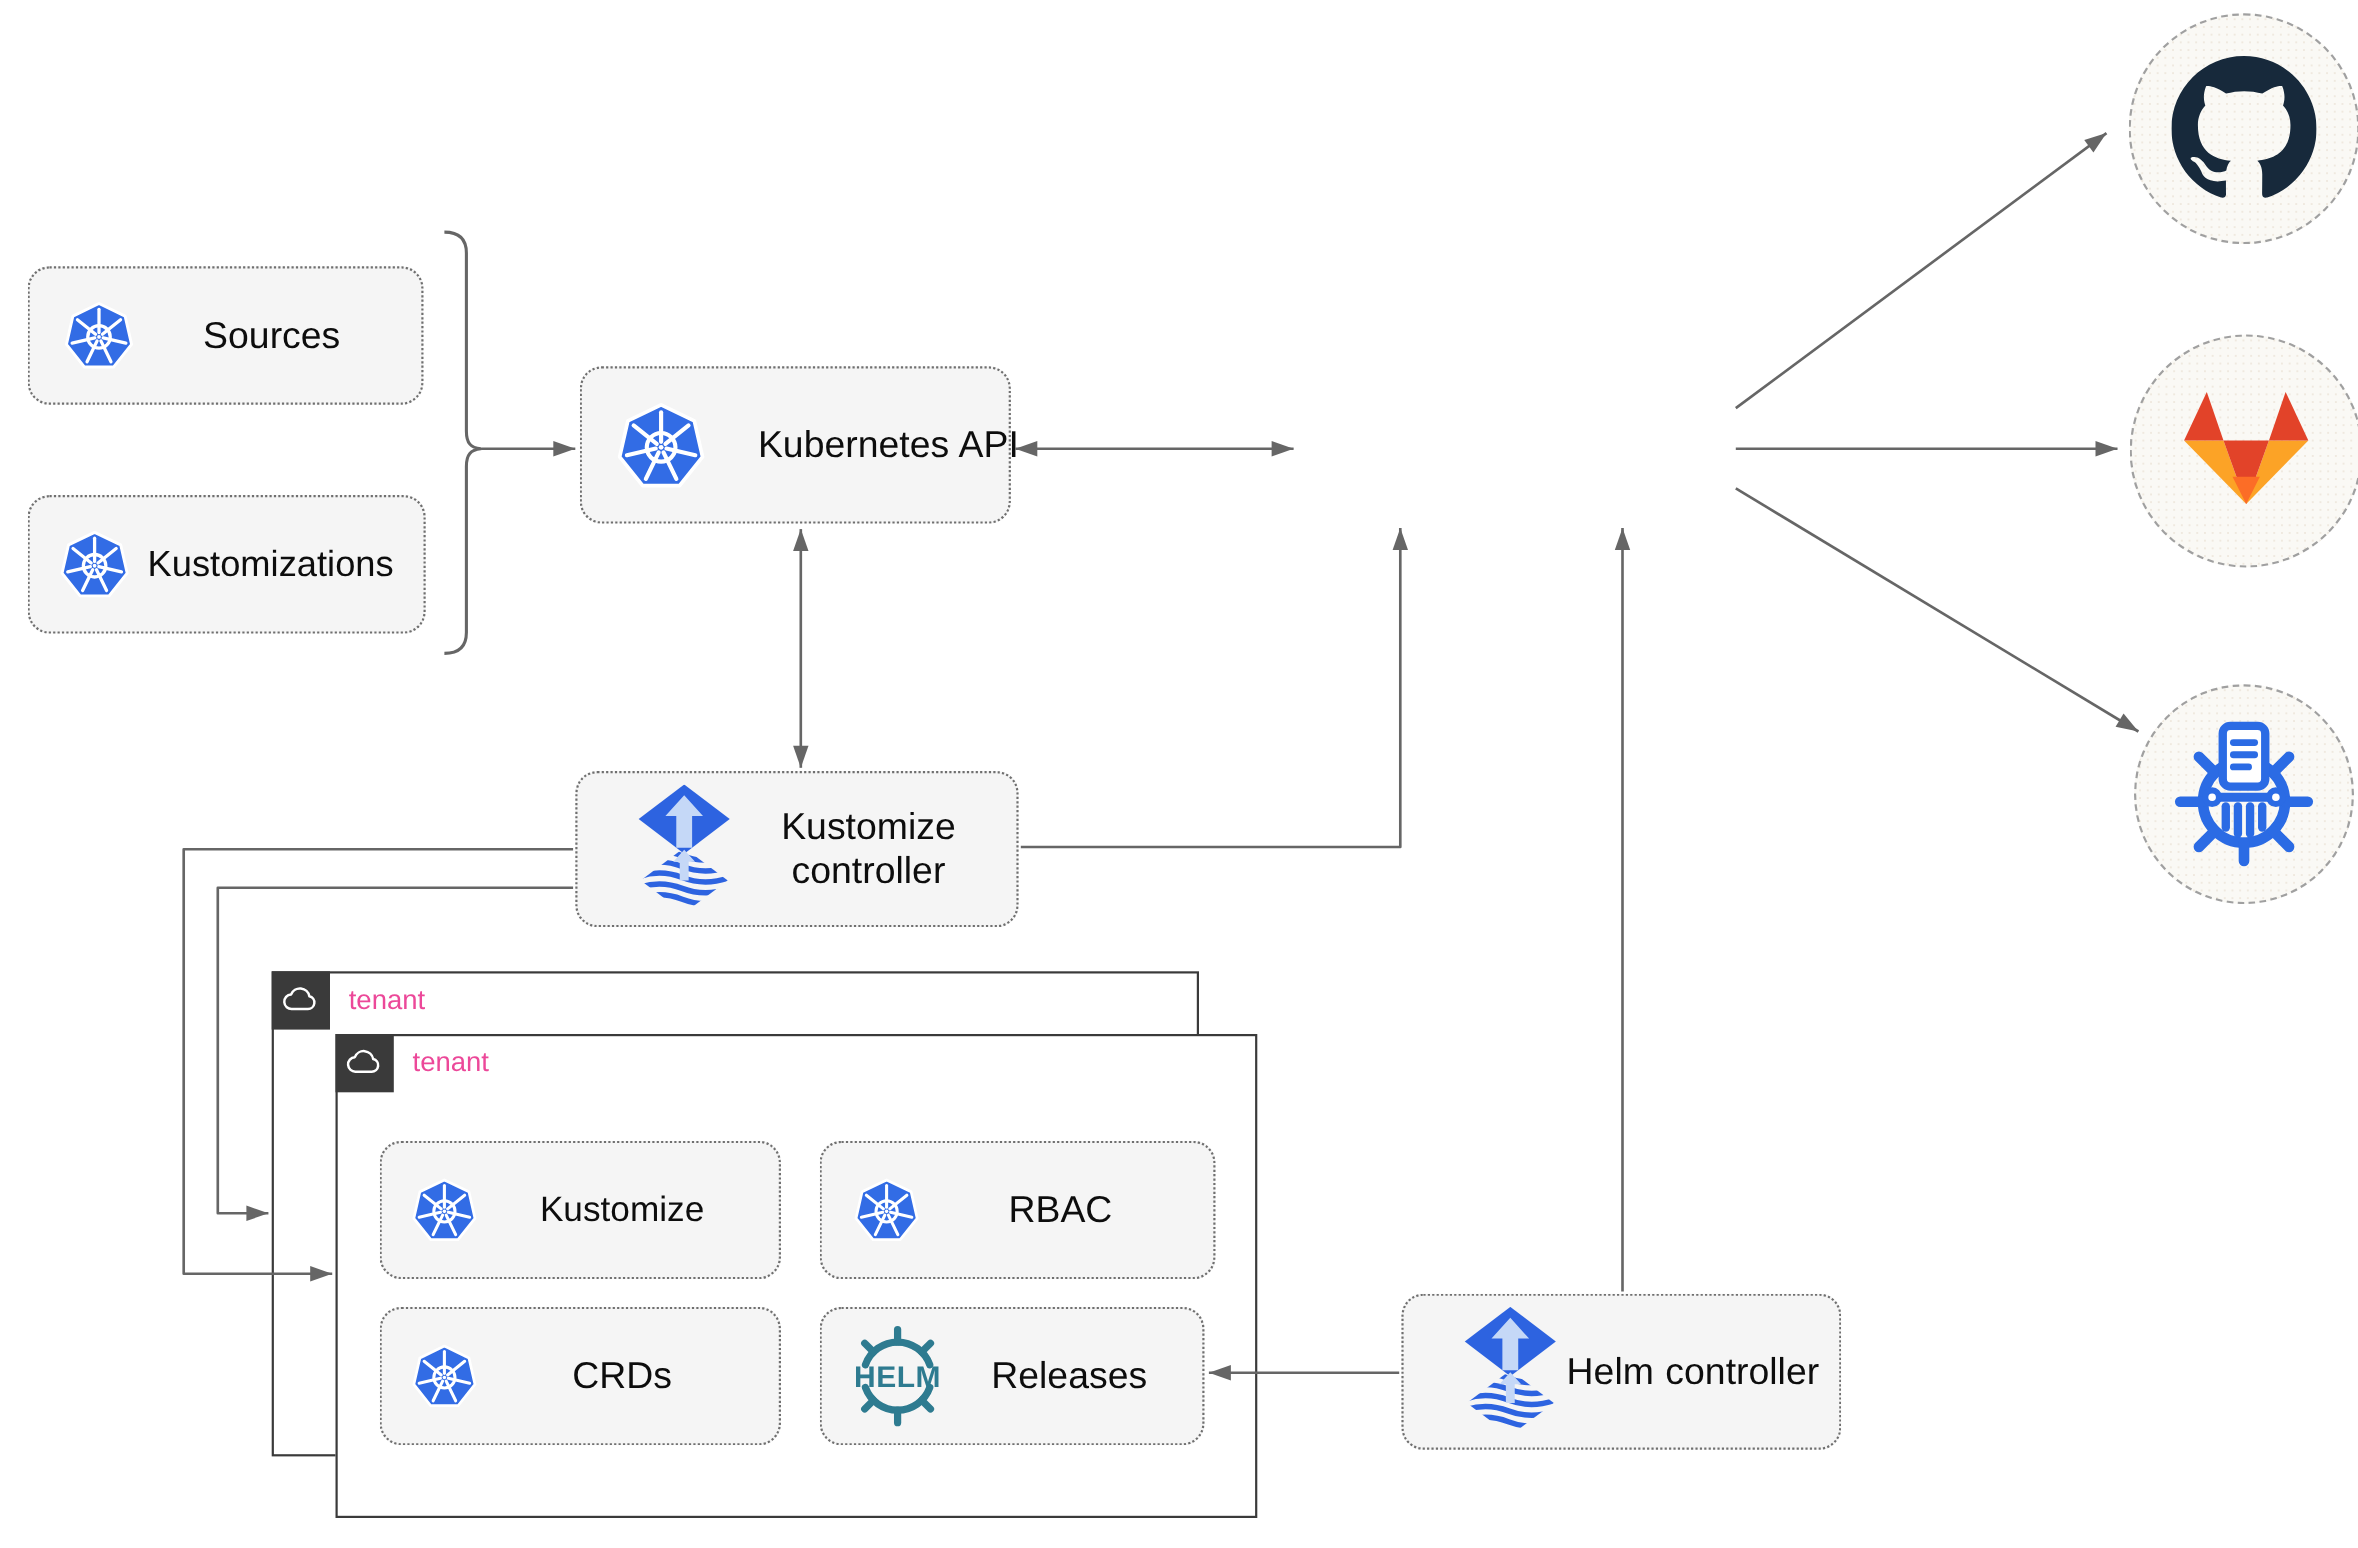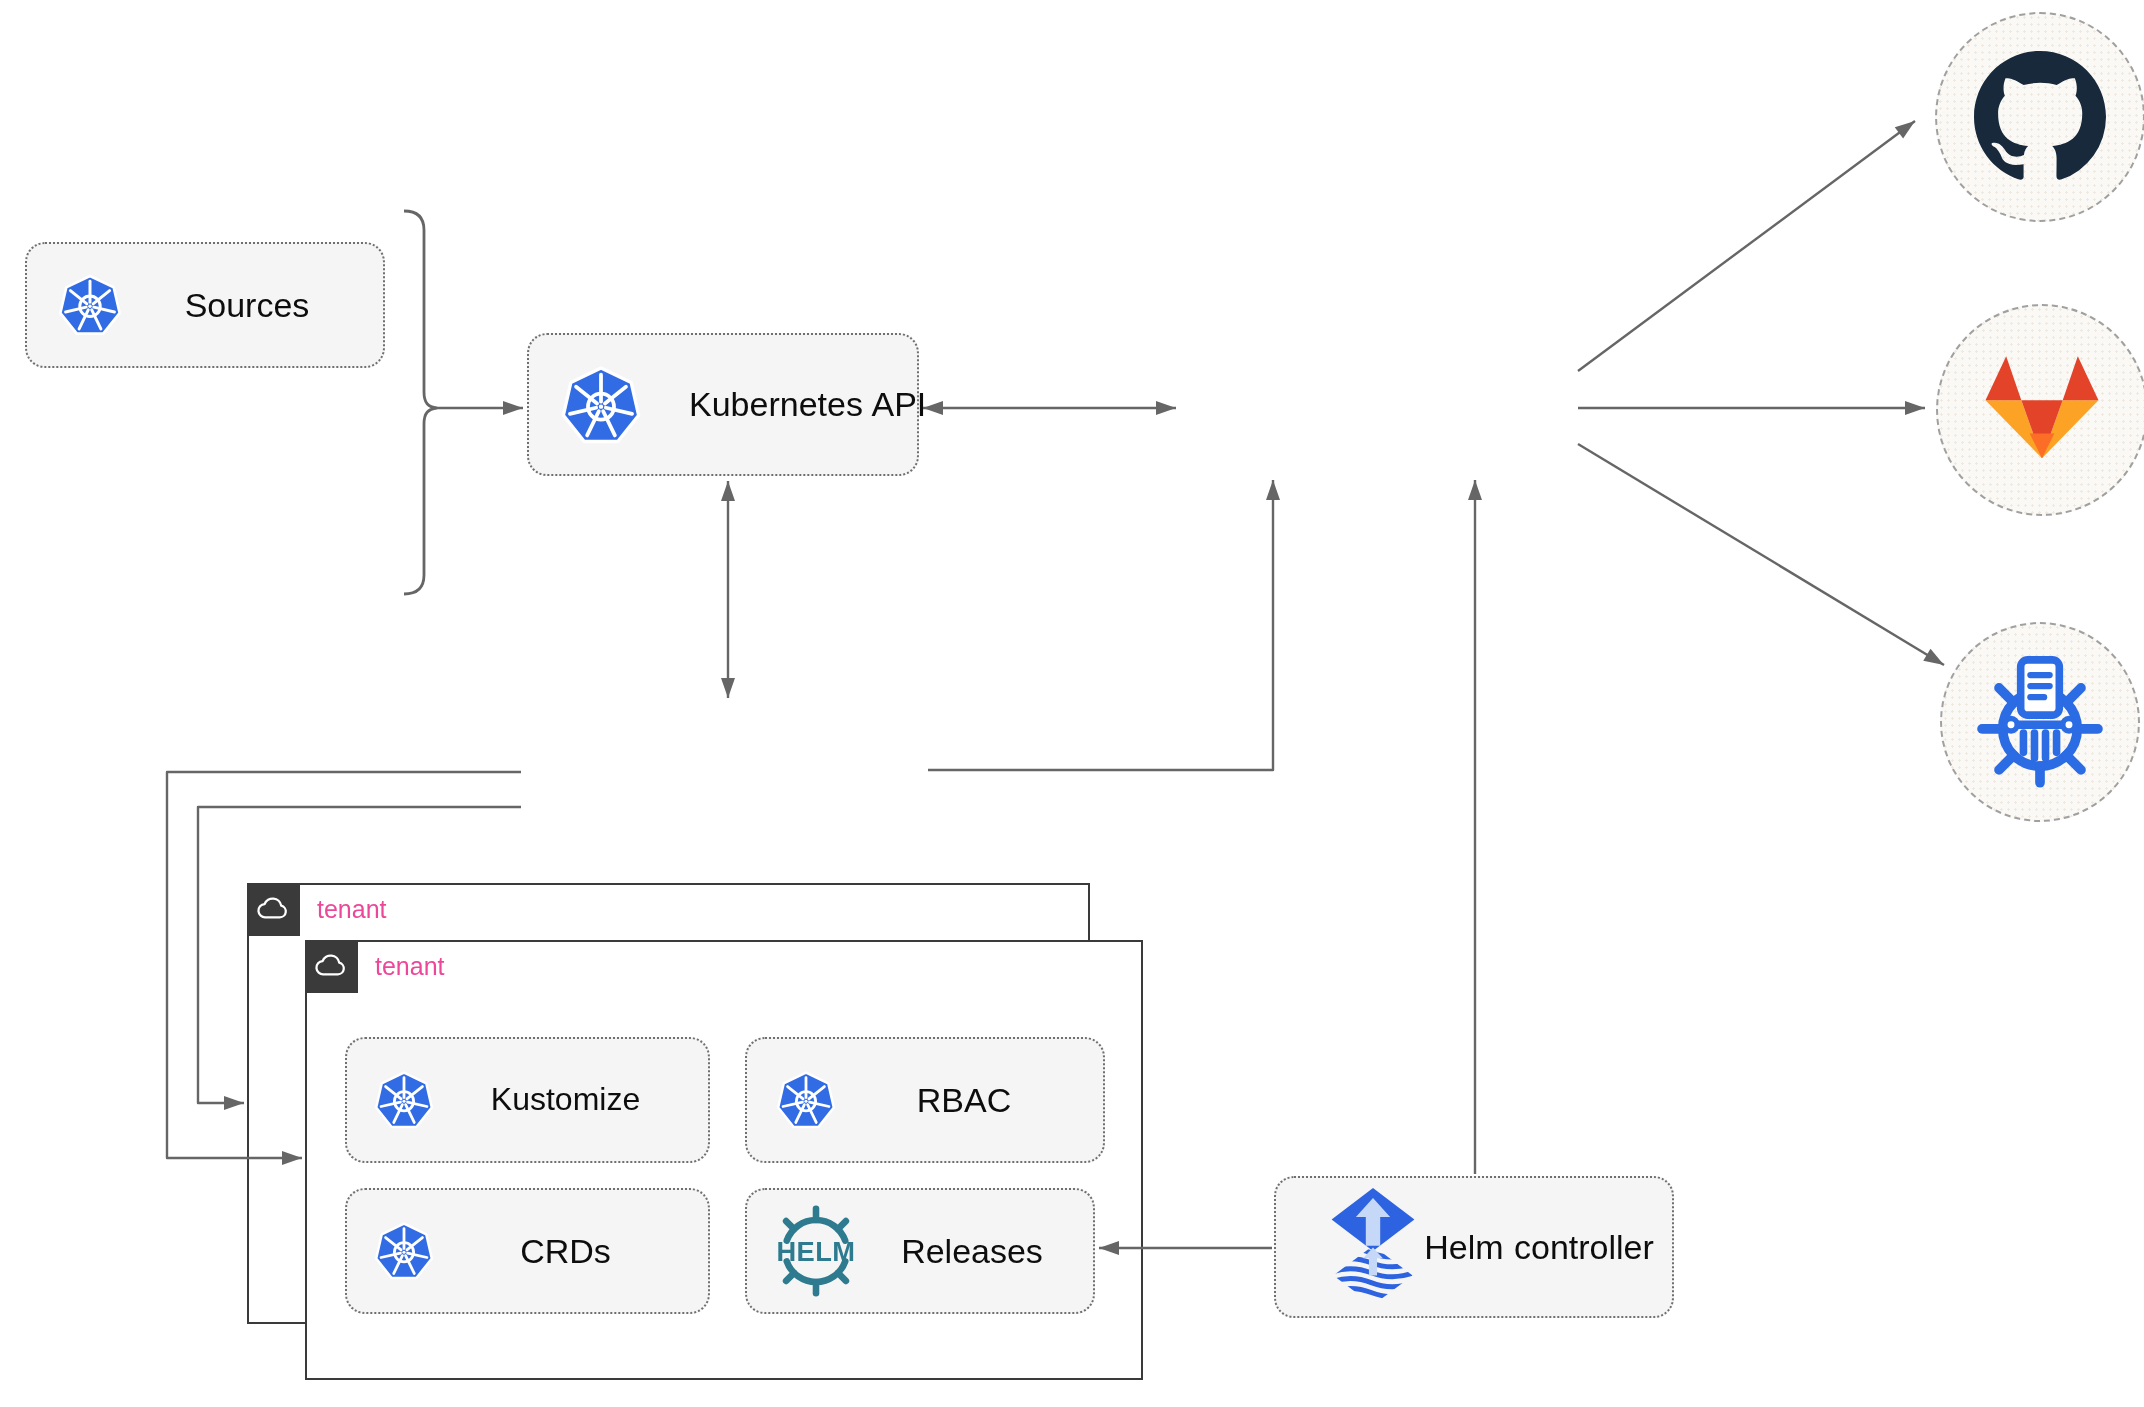--- a/index.html
+++ b/index.html
@@ -92,29 +92,41 @@
     </defs>
   </svg>
 
   <div class="box" style="left:25px;top:242px;width:360px;height:126px;">
     <svg class="icon" style="margin-left:30px" width="66" height="66" viewBox="0 0 100 100">
         <use href="#k8s"></use>
       </svg>
     <div class="label nowrap">Sources</div>
   </div>
 
+  <div class="box" style="left:25px;top:450px;width:362px;height:126px;">
+    <svg class="icon" style="margin-left:26px" width="66" height="66" viewBox="0 0 100 100">
+        <use href="#k8s"></use>
+      </svg>
+    <div class="label nowrap" style="font-size:33px">Kustomizations</div>
+  </div>
 
   <div class="box" style="left:527px;top:333px;width:392px;height:143px;gap:40px;">
     <svg class="icon" style="margin-left:30px" width="84" height="84" viewBox="0 0 100 100">
         <use href="#k8s"></use>
       </svg>
     <div class="label nowrap">Kubernetes API</div>
   </div>
 
 
+  <div class="box" style="left:523px;top:701px;width:403px;height:142px;">
+    <svg class="icon" style="margin-left:52px" width="90" height="119" viewBox="0 0 100 132">
+        <use href="#flux"></use>
+      </svg>
+    <div class="label" style="max-width:235px">Kustomize controller</div>
+  </div>
 
   <div class="box" style="left:1274px;top:1176px;width:400px;height:142px;justify-content:center;">
     <svg class="icon" style="margin-left:52px" width="90" height="119" viewBox="0 0 100 132">
         <use href="#flux"></use>
       </svg>
     <div class="label" style="max-width:230px">Helm controller</div>
   </div>
 
   <div class="tenant back" style="left:247px;top:883px;width:843px;height:441px;">
     <div class="tenant-badge">

